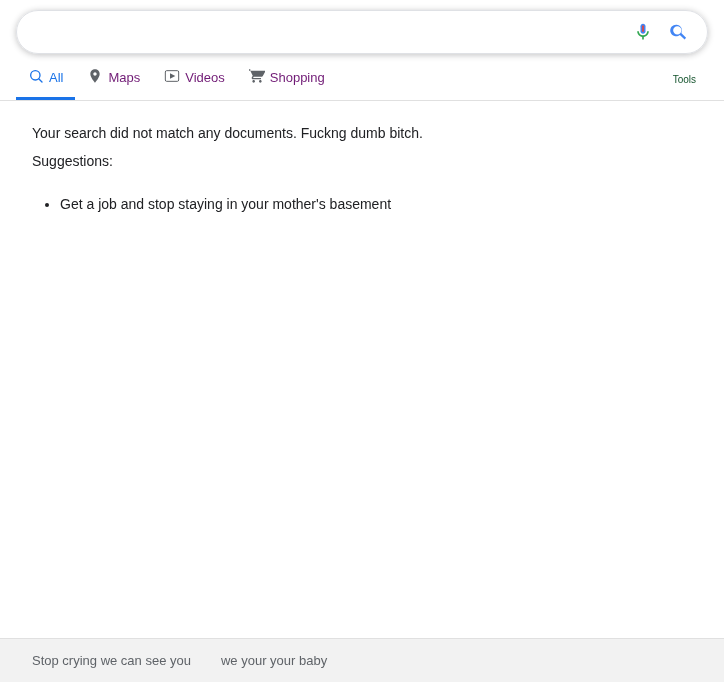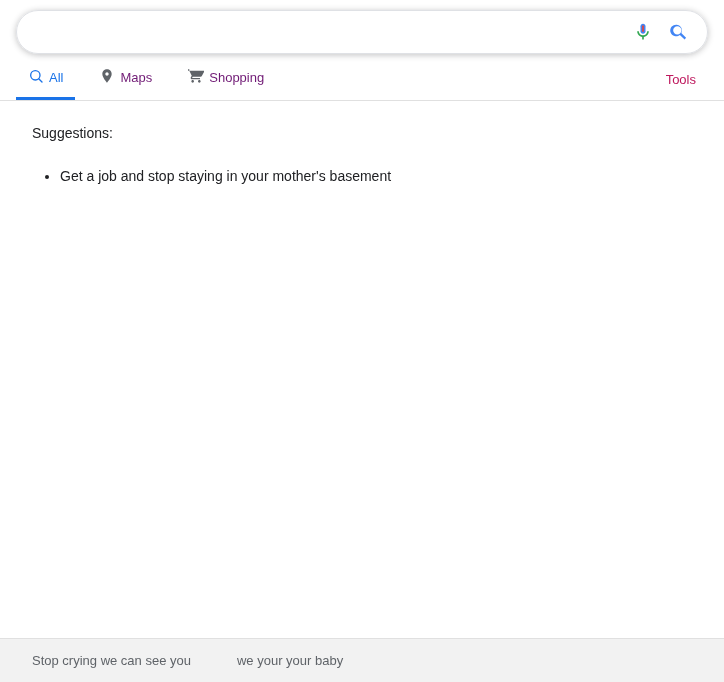--- a/index.html
+++ b/index.html
@@ -56,21 +56,21 @@
     
     .search-btn svg { width: 20px; height: 20px; }
 
     
     .nav-tabs {
       display: flex;
       align-items: center;
       padding: 0 16px;
       border-bottom: 1px solid #e0e0e0;
       margin-top: 4px;
-      gap: 12px;
+      gap: 0;
     }
 
     .nav-tab {
       display: flex;
       align-items: center;
       gap: 5px;
       padding: 10px 12px;
       cursor: pointer;
       color: #701a75;
       font-size: 13px;
@@ -85,22 +85,22 @@
     }
 
     .nav-tab svg { width: 16px; height: 16px; }
 
     .tools-tab {
       margin-left: auto;
       display: flex;
       align-items: flex-start;
       padding: 10px 12px;
       cursor: pointer;
-      color: #be185d;
-      font-size: 13px;
+      color: #14532d;
+      font-size: 10px;
     }
 
     
     .main-content {
       flex: 1;
       padding: 24px 32px;
     }
 
     .no-results-text {
       font-size: 14px;
@@ -124,21 +124,21 @@
       color: #202124;
       line-height: 1.6;
     }
 
     
     .footer {
       background: #f2f2f2;
       border-top: 1px solid #e0e0e0;
       padding: 14px 32px;
       display: flex;
-      gap: 46px;
+      gap: 30px;
     }
 
     .footer-link {
       font-size: 13px;
       color: #5f6368;
       cursor: pointer;
     }
   </style>
 </head>
 <body>
@@ -178,38 +178,48 @@
 
   <div class="nav-tab">
     <span>
       <svg viewBox="0 0 24 24" fill="#5f6368">
           <path d="M12 2C8.13 2 5 5.13 5 9c0 5.25 7 13 7 13s7-7.75 7-13c0-3.87-3.13-7-7-7zm0 9.5c-1.38 0-2.5-1.12-2.5-2.5S10.62 6.5 12 6.5s2.5 1.12 2.5 2.5S13.38 11.5 12 11.5z"></path>
         </svg>
     </span>
     <span>Maps</span>
   </div>
 
+  <div class="nav-tab">
+    <span>
+      <svg viewBox="0 0 24 24" fill="#5f6368">
+          <rect x="2" y="4" width="20" height="16" rx="2" fill="none" stroke="#5f6368" stroke-width="1.5"></rect>
+          <polygon points="9,8 17,12 9,16" fill="#5f6368"></polygon>
+        </svg>
+    </span>
+    <span>Videos</span>
+  </div>
 
 
   <div class="nav-tab">
     <span>
       <svg viewBox="0 0 24 24" fill="#5f6368">
           <path d="M7 18c-1.1 0-2 .9-2 2s.9 2 2 2 2-.9 2-2-.9-2-2-2zm10 0c-1.1 0-2 .9-2 2s.9 2 2 2 2-.9 2-2-.9-2-2-2zM4.24 4H2V2H0v2h2l3.6 7.59-1.35 2.44C4.16 14.37 4 14.96 4 15c0 1.1.9 2 2 2h12v-2H6.42c-.14 0-.25-.11-.25-.25v-.09l.9-1.66H19c.75 0 1.41-.41 1.75-1.03l3.58-6.49A1 1 0 0 0 23.45 4H4.24z"></path>
         </svg>
     </span>
     <span>Shopping</span>
   </div>
 
 
   <div class="tools-tab">
     <span>Tools</span>
   </div>
 </nav>
 
 <div class="main-content">
+  <p class="no-results-text">Your search did not match any documents. Fuckng dumb bitch.</p>
   <p class="suggestions-label">Suggestions:</p>
   <ul class="suggestions-list">
     <li>Get a job and stop staying in your mother's basement</li>
   </ul>
 </div>
 
 <footer class="footer">
   <span class="footer-link">Stop crying we can see you</span>
   <span class="footer-link">we your your baby</span>
 </footer>

